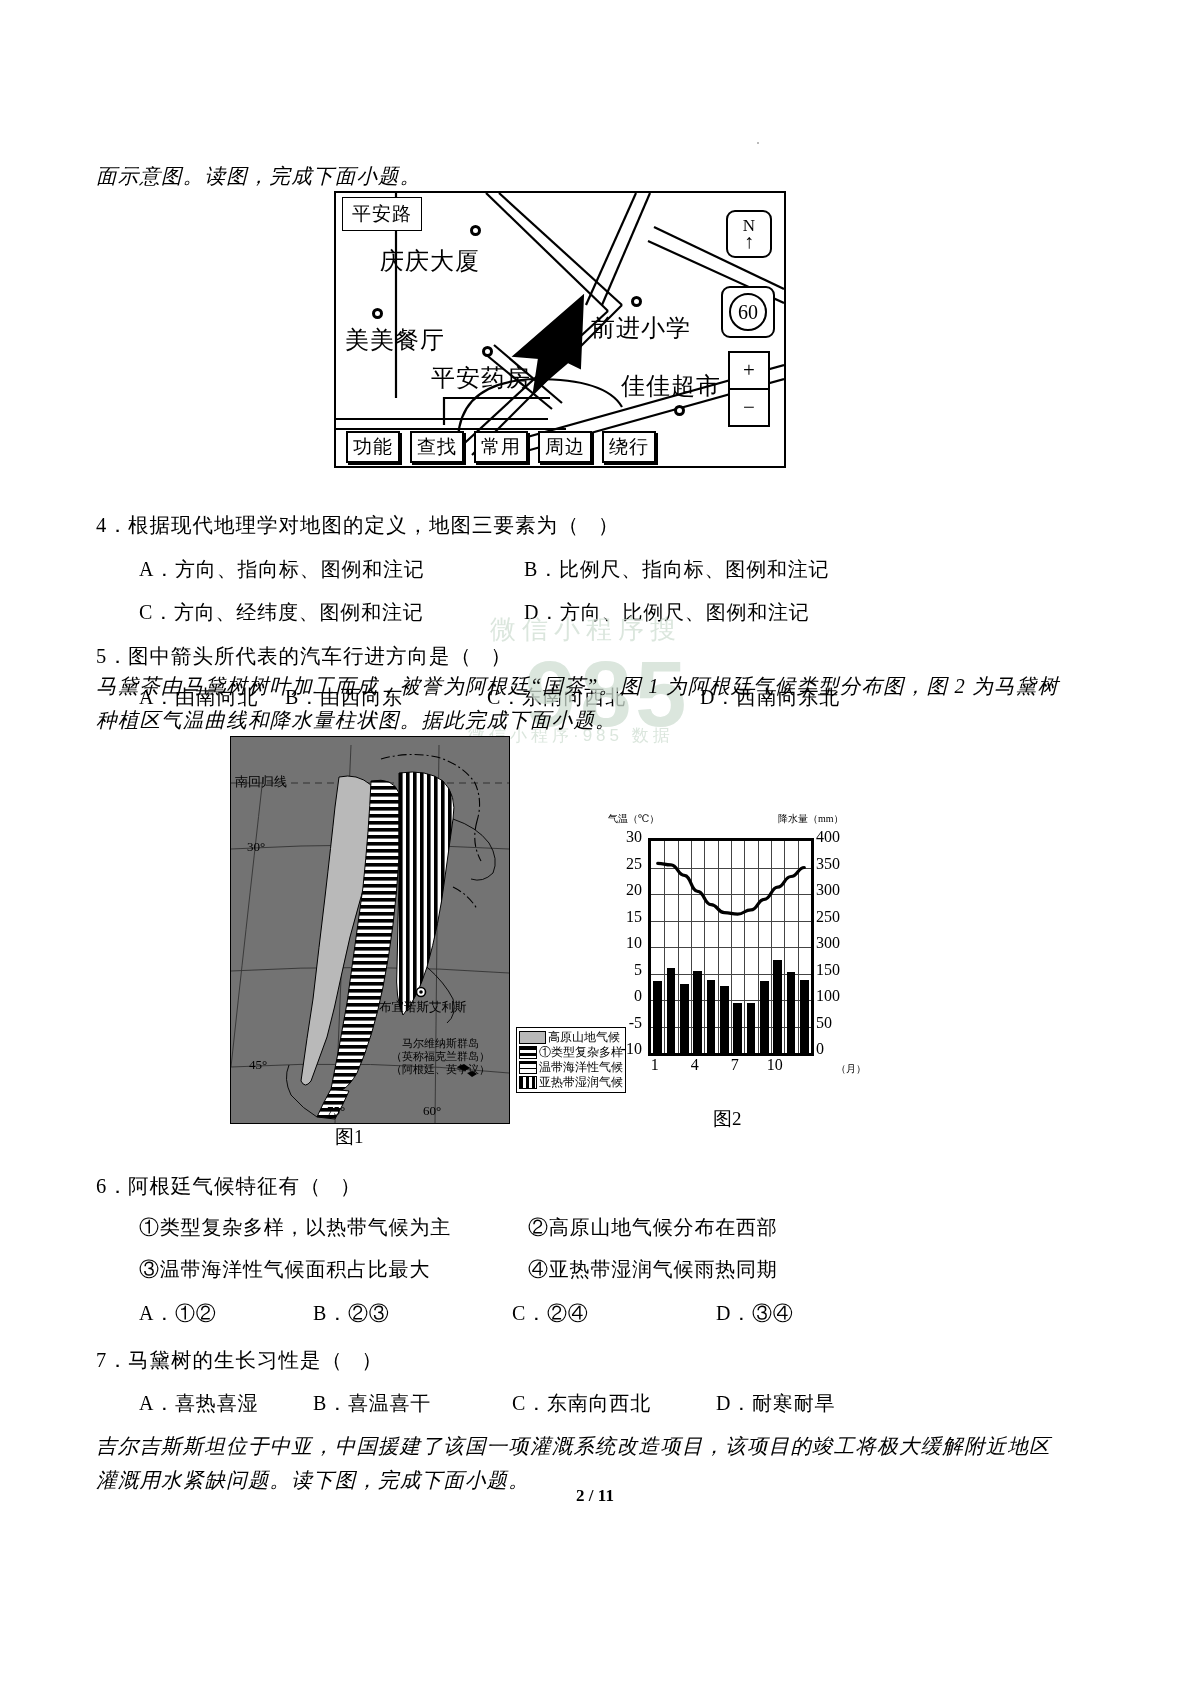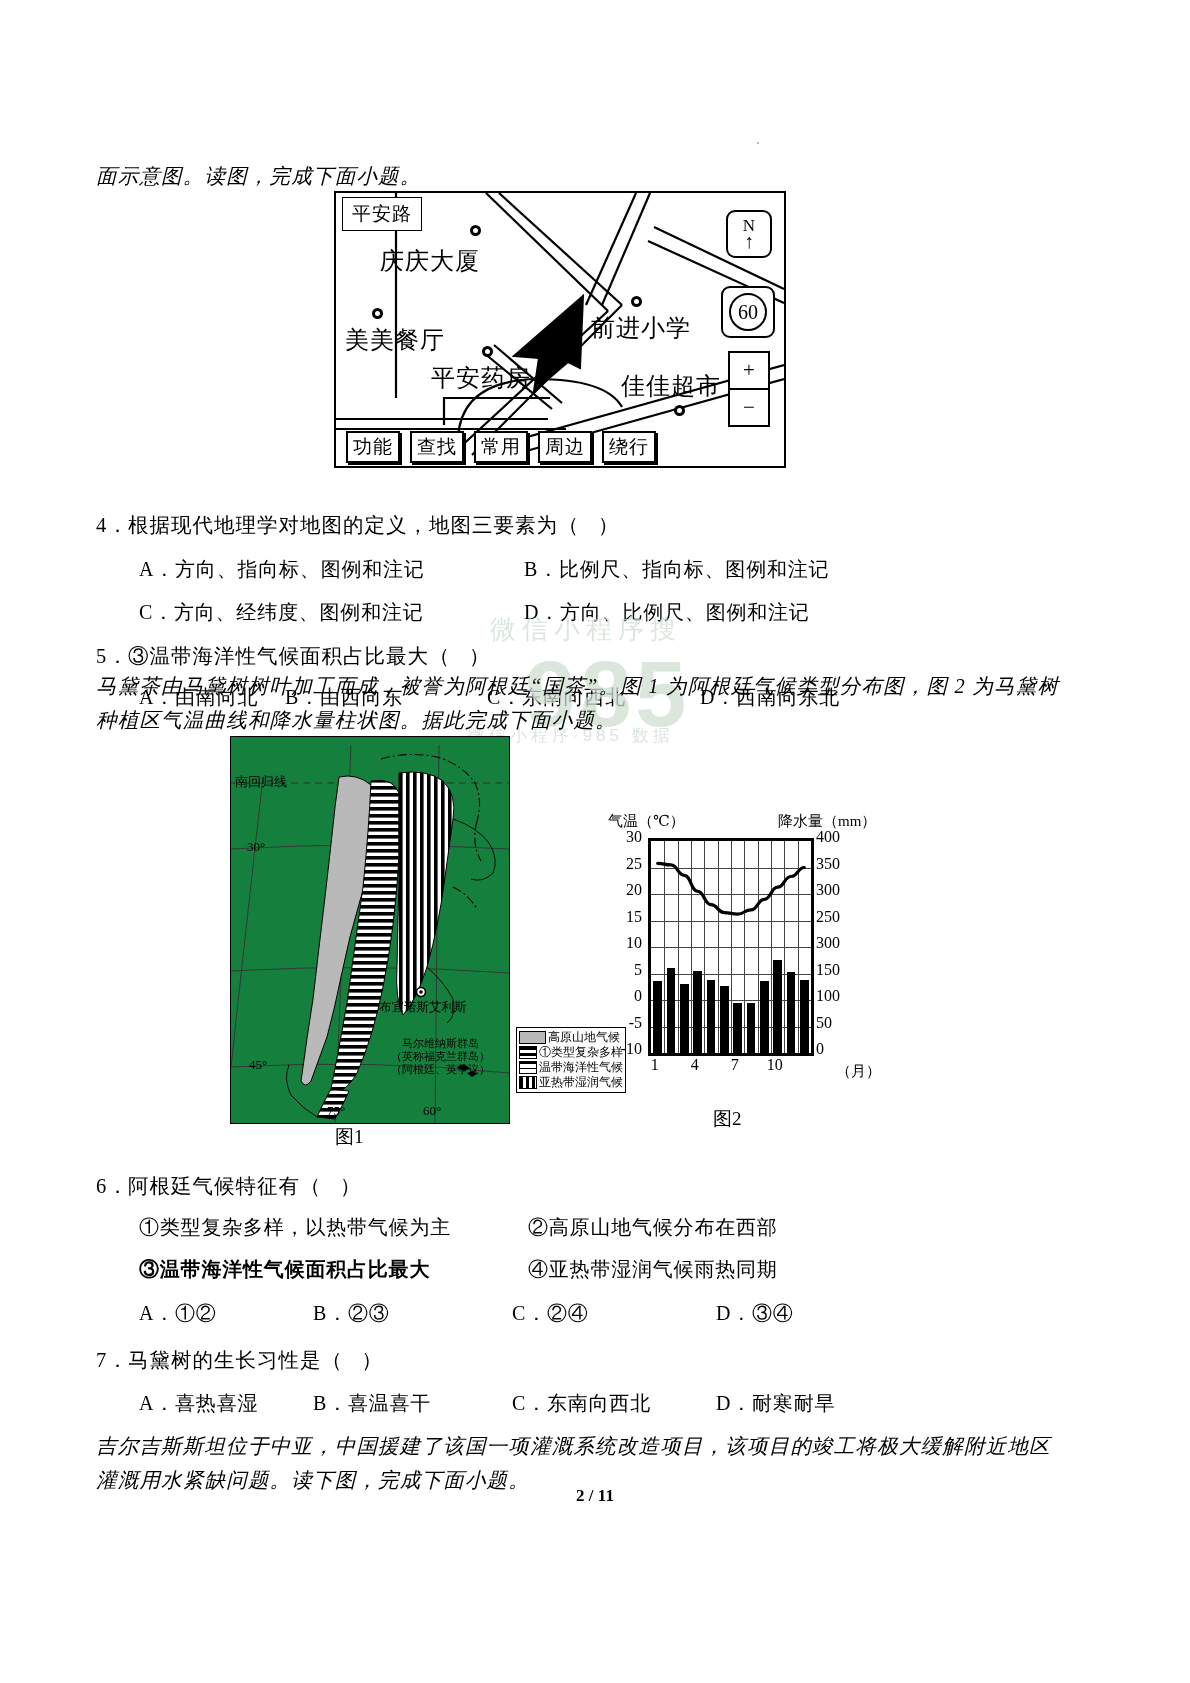--- a/index.html
+++ b/index.html
@@ -29,38 +29,38 @@
          width:34px;height:34px;display:flex;align-items:center;justify-content:center;}
   .zoomctl{position:absolute;border:2.2px solid #000;background:#fff;
            display:flex;flex-direction:column;align-items:stretch;}
   .zoomctl div{flex:1;display:flex;align-items:center;justify-content:center;font-size:21px;}
   .zoomctl .sep{flex:0 0 0;border-top:2px solid #000;}
   #navtoolbar{position:absolute;display:flex;gap:10px;}
   #navtoolbar .tb{border:2px solid #000;padding:1px 5px;font-size:19px;letter-spacing:1px;
                   box-shadow:2px 2px 0 #000;background:#fff;}
 
   
-  #argbox{position:absolute;border:1.6px solid #000;background:#15803d;overflow:hidden;}
+  #argbox{position:absolute;border:1.6px solid #000;background:#737373;overflow:hidden;}
   #argbox .mlbl{position:absolute;font-size:13px;white-space:nowrap;}
   #arglegend{position:absolute;border:1.6px solid #000;background:#fff;padding:2px 2px;}
   #arglegend .row{display:flex;align-items:center;height:15px;}
   #arglegend .sw{width:27px;height:13px;border:1.3px solid #000;margin-right:2px;box-sizing:border-box;}
   #arglegend .tx{font-size:12px;white-space:nowrap;letter-spacing:0;}
   #islandbox{position:absolute;font-size:11px;line-height:13px;text-align:center;white-space:pre;}
 
   
   #climo{position:absolute;}
   #plot{position:absolute;border:3px solid #000;background:#fff;}
   #plot .vg{position:absolute;top:0;bottom:0;width:1px;background:#444;}
   #plot .hg{position:absolute;left:0;right:0;height:1px;background:#444;}
   #plot .bar{position:absolute;background:#000;bottom:0;}
   .tickL{position:absolute;font-size:16px;text-align:right;white-space:nowrap;}
   .tickR{position:absolute;font-size:16px;text-align:left;white-space:nowrap;}
   .tickX{position:absolute;font-size:16px;text-align:center;white-space:nowrap;}
-  .axtitle{position:absolute;font-size:15px;white-space:nowrap;}
+  .axtitle{position:absolute;font-size:10px;white-space:nowrap;}
   .figcap{position:absolute;font-size:19px;white-space:nowrap;}
 
   
   .wm{position:absolute;color:#cfded2;opacity:.75;pointer-events:none;
       font-family:"Liberation Sans",sans-serif;}
   .wm1{font-size:26px;letter-spacing:6px;}
   .wm2{font-size:92px;font-weight:bold;letter-spacing:4px;}
   .wm3{font-size:17px;letter-spacing:4px;}
 
   .pagenum{position:absolute;font-size:17px;font-weight:bold;width:100%;text-align:center;}
@@ -155,21 +155,21 @@
 
   <div class="q" style="left:96px;top:487px;">4．</div>
   <div class="q" style="left:128px;top:487px;">根据现代地理学对地图的定义，地图三要素为（   ）</div>
 
   <div class="opt" style="left:139px;top:532px;">A．方向、指向标、图例和注记</div>
   <div class="opt" style="left:524px;top:532px;">B．比例尺、指向标、图例和注记</div>
   <div class="opt" style="left:139px;top:575px;">C．方向、经纬度、图例和注记</div>
   <div class="opt" style="left:524px;top:575px;">D．方向、比例尺、图例和注记</div>
 
   <div class="q" style="left:96px;top:618px;">5．</div>
-  <div class="q" style="left:128px;top:618px;">③温带海洋性气候面积占比最大（   ）</div>
+  <div class="q" style="left:128px;top:618px;">图中箭头所代表的汽车行进方向是（   ）</div>
 
   <div class="opt" style="left:139px;top:660px;">A．由南向北</div>
   <div class="opt" style="left:285px;top:660px;">B．由西向东</div>
   <div class="opt" style="left:487px;top:660px;">C．东南向西北</div>
   <div class="opt" style="left:700px;top:660px;">D．西南向东北</div>
 
   <div class="wm wm1" style="left:490px;top:588px;">微信小程序搜</div>
   <div class="wm wm2" style="left:525px;top:618px;">985</div>
   <div class="wm wm3" style="left:468px;top:700px;">微信小程序·985 数据</div>
 
@@ -337,21 +337,21 @@
       <div class="tickX" style="left: 160.667px; width: 28px; top: 252px;">10</div>
     </div>
 
   <div class="figcap" style="left:713px;top:1082px;">图2</div>
 
   <div class="q" style="left:96px;top:1148px;">6．</div>
   <div class="q" style="left:128px;top:1148px;">阿根廷气候特征有（   ）</div>
 
   <div class="opt" style="left:139px;top:1190px;">①类型复杂多样，以热带气候为主</div>
   <div class="opt" style="left:528px;top:1190px;">②高原山地气候分布在西部</div>
-  <div class="opt" style="left:139px;top:1232px;font-weight:bold;">③温带海洋性气候面积占比最大</div>
+  <div class="opt" style="left:139px;top:1232px;">③温带海洋性气候面积占比最大</div>
   <div class="opt" style="left:528px;top:1232px;">④亚热带湿润气候雨热同期</div>
 
   <div class="opt" style="left:139px;top:1276px;">A．①②</div>
   <div class="opt" style="left:313px;top:1276px;">B．②③</div>
   <div class="opt" style="left:512px;top:1276px;">C．②④</div>
   <div class="opt" style="left:716px;top:1276px;">D．③④</div>
 
   <div class="q" style="left:96px;top:1322px;">7．</div>
   <div class="q" style="left:128px;top:1322px;">马黛树的生长习性是（   ）</div>
 

